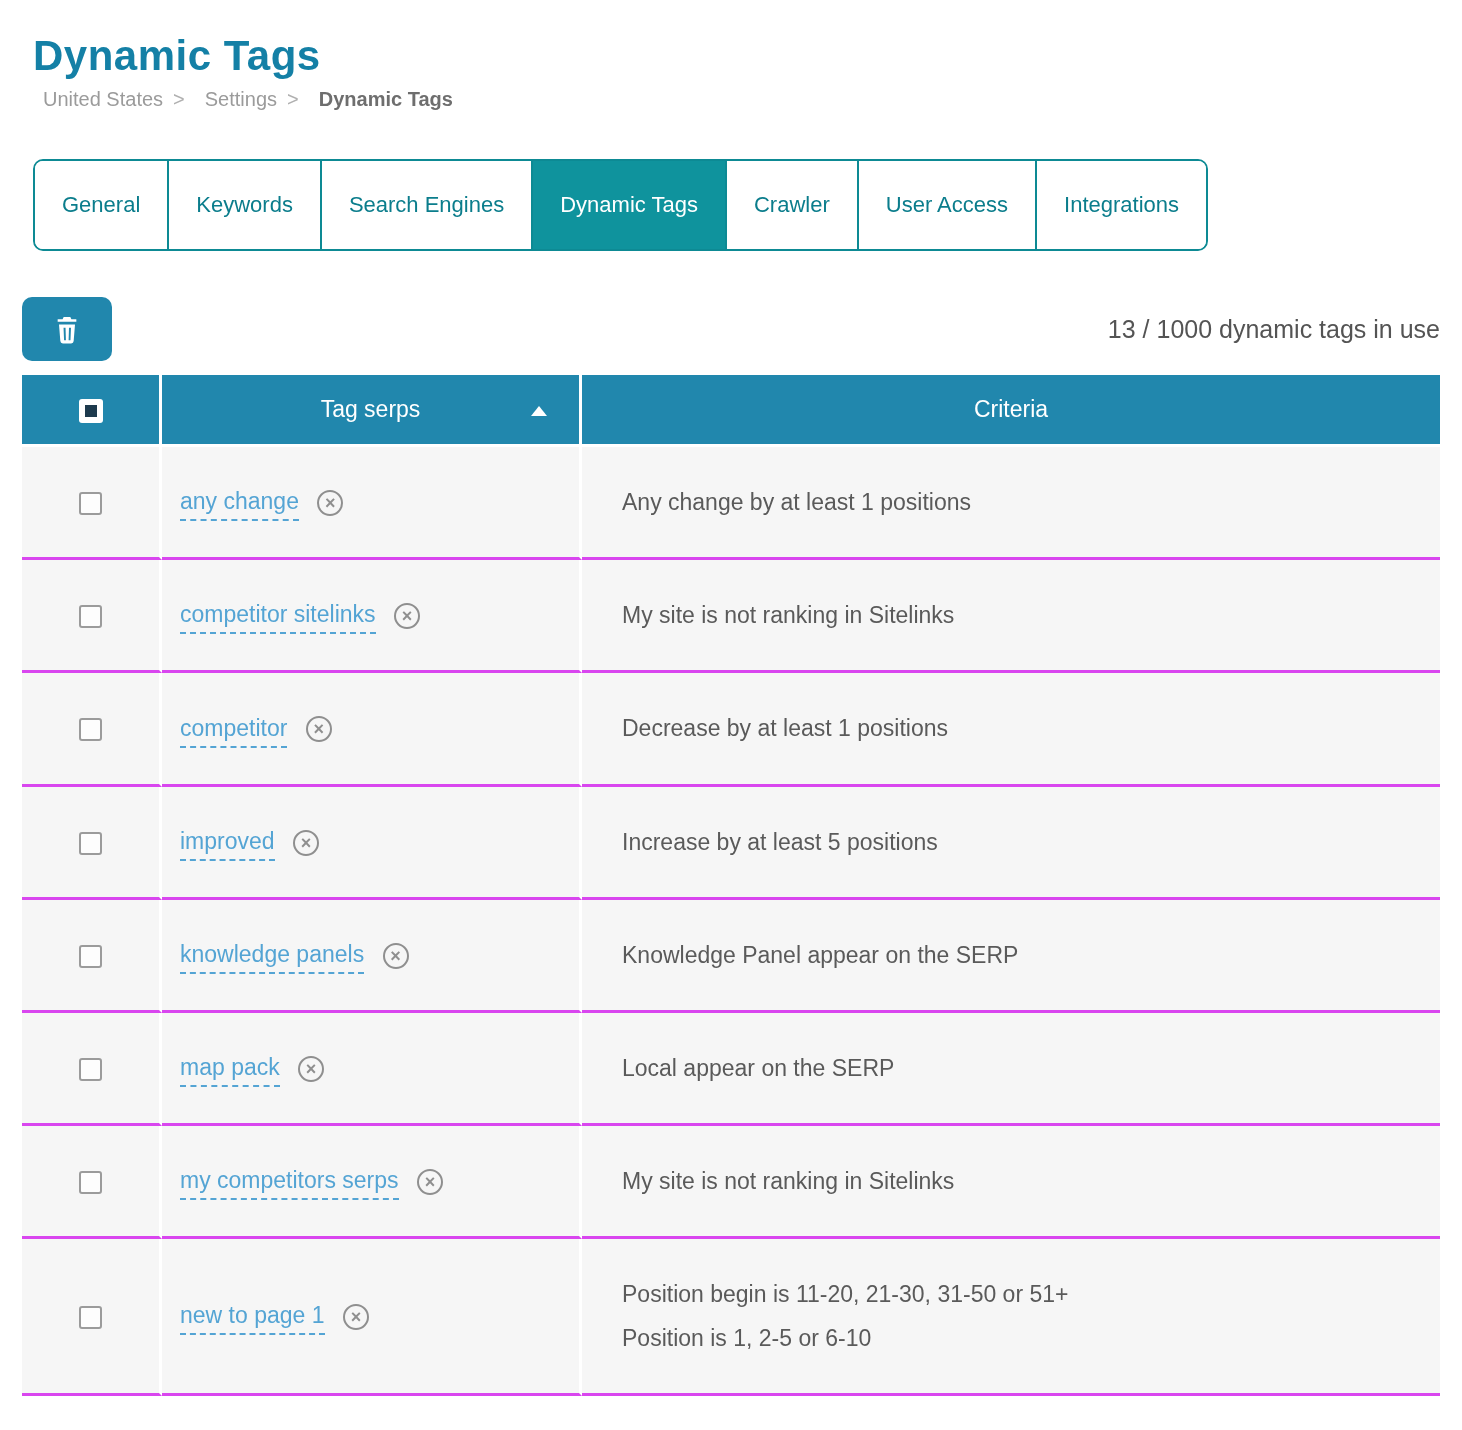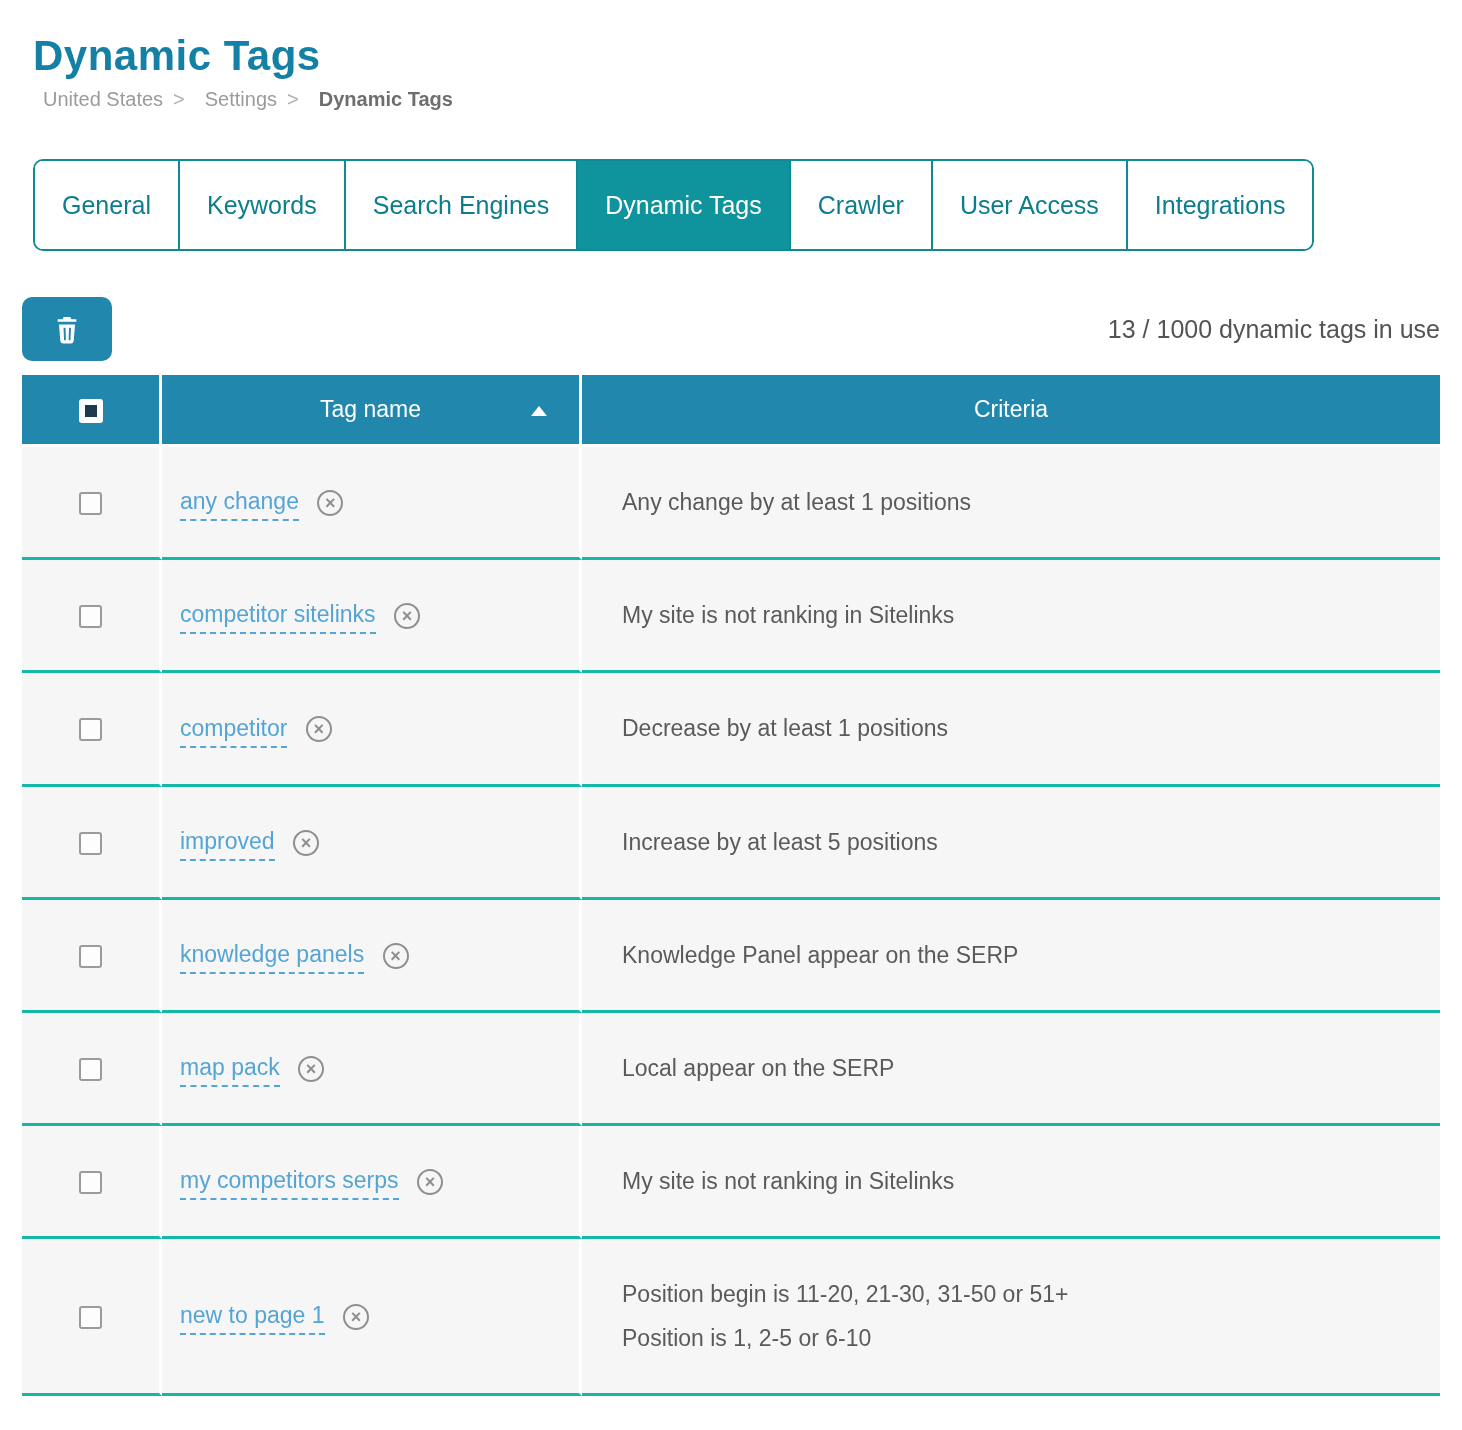--- a/index.html
+++ b/index.html
@@ -28,21 +28,21 @@
     display: inline-flex;
     margin: 48px 0 0 11px;
     border: 2px solid #0d8a94;
     border-radius: 10px;
     overflow: hidden;
     background: #ffffff;
   }
   .tab {
     padding: 0 27px;
     line-height: 88px;
-    font-size: 25px;
+    font-size: 22px;
     color: #0b7d8c;
     border-left: 2px solid #0d8a94;
     cursor: pointer;
     white-space: nowrap;
     background: #ffffff;
   }
   .tab:first-child { border-left: none; }
   .tab.active { background: #0f939d; color: #ffffff; }
 
   
@@ -68,21 +68,21 @@
     border-bottom: 3px solid #ffffff;
     position: relative;
   }
   .tags-table th:last-child { border-right: none; }
   .col-check { width: 140px; }
   .col-tag { width: 420px; }
 
   .tags-table td {
     background: #f6f6f6;
     border-right: 3px solid #ffffff;
-    border-bottom: 3px solid #14b8a6;
+    border-bottom: 3px solid #d946ef;
     padding: 28px 0;
     vertical-align: middle;
     font-size: 23px;
   }
   .tags-table td:last-child { border-right: none; }
   td.check-cell { text-align: center; }
   td.tag-cell { padding-left: 18px; }
   td.criteria-cell { padding-left: 40px; padding-right: 20px; color: #5a5a5a; }
   .criteria-line { margin: 11px 0; line-height: 1.4; }
 
@@ -153,21 +153,21 @@
     <div class="usage">13 / 1000 dynamic tags in use</div>
   </div>
 
   <table class="tags-table">
     <thead>
       <tr>
         <th class="col-check">
           <span class="hdr-checkbox"></span>
         </th>
         <th class="col-tag">
-          <span>Tag name</span>
+          <span>Tag serps</span>
           <span class="sort-asc"></span>
         </th>
         <th>
           <span>Criteria</span>
         </th>
       </tr>
     </thead>
     <tbody>
   <tr>
     <td class="check-cell">

